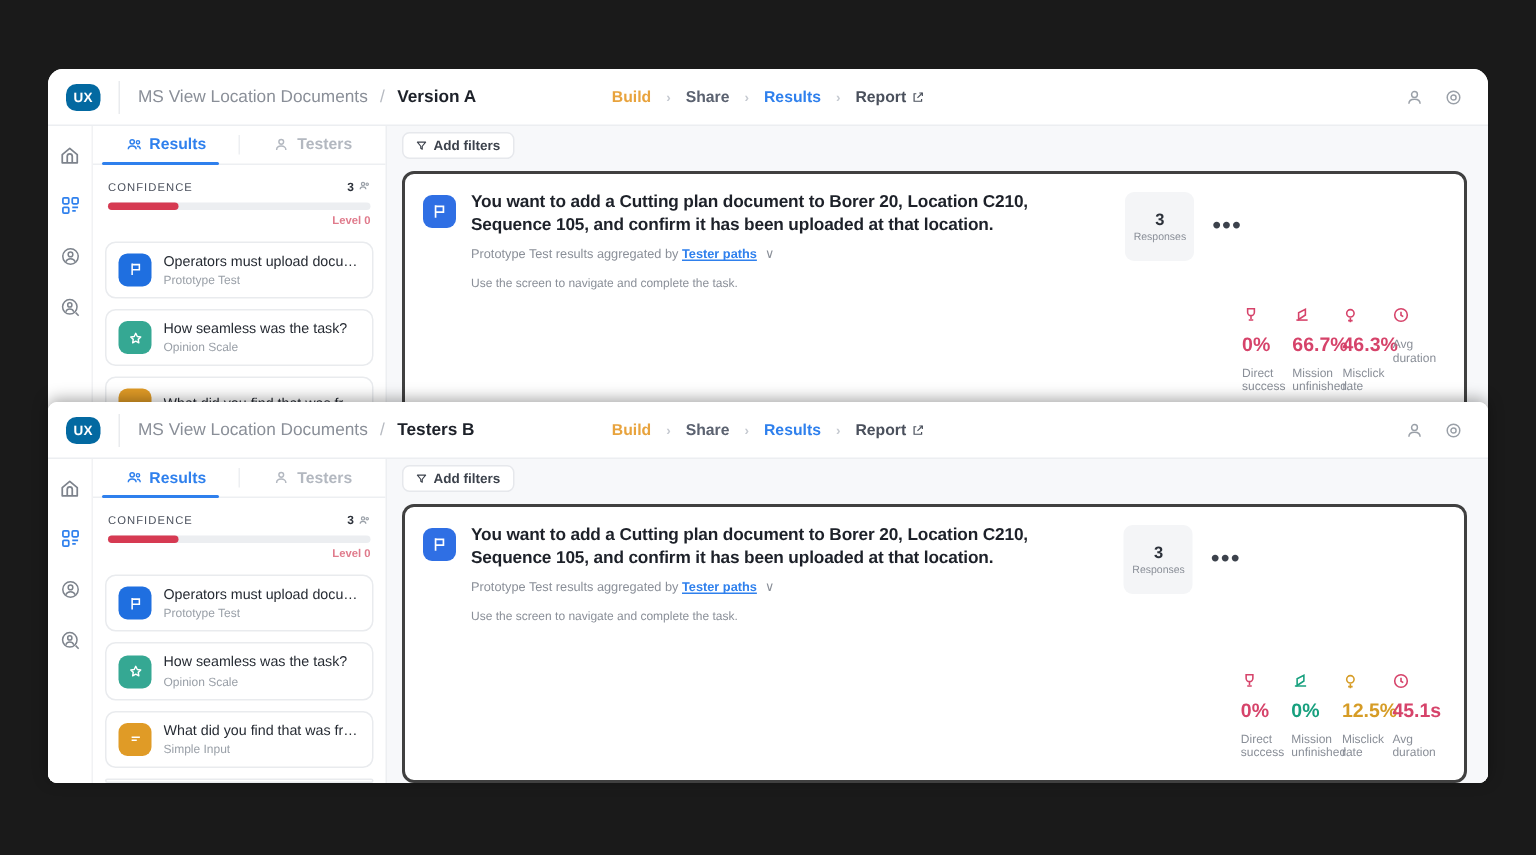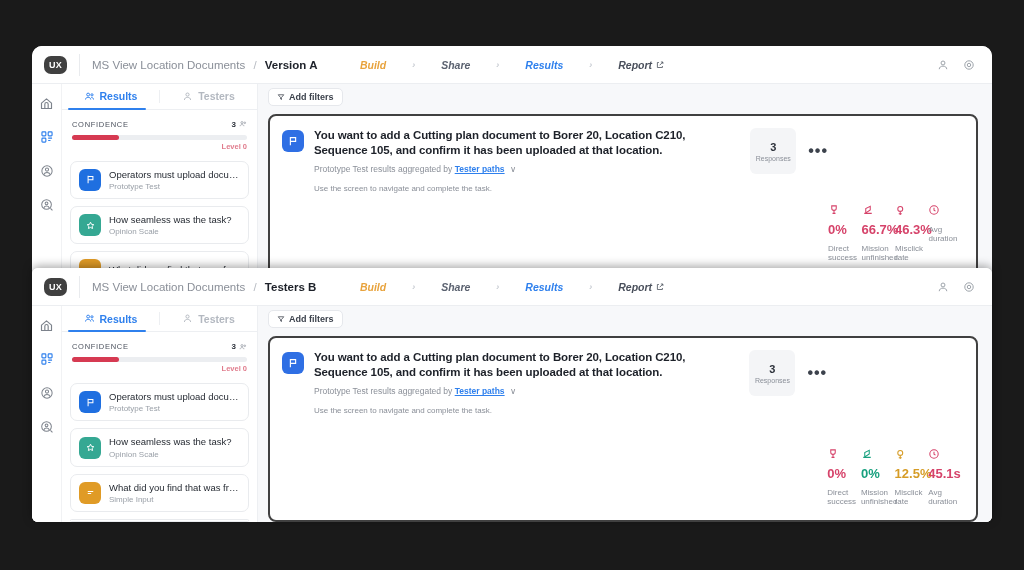--- a/index.html
+++ b/index.html
@@ -21,33 +21,33 @@
   #window-b { left: 32px; top: 268px; width: 960px; height: 254px; border-radius: 6px; box-shadow: 0 -2px 10px rgba(0,0,0,.35); }
 
   
   .topbar {
     height: 38px; display: flex; align-items: center;
     background: #fff; border-bottom: 1px solid #eceef1;
     padding: 0 12px; position: relative;
   }
   .logo {
     width: 23px; height: 18px; border-radius: 7px;
-    background: #404040; color:#fff;
+    background: #0369a1; color:#fff;
     font-size: 9px; font-weight: 700; letter-spacing:.3px;
     display:flex; align-items:center; justify-content:center;
     flex: 0 0 auto;
   }
   .topdiv { width:1px; height:22px; background:#e9ebee; margin: 0 12px; }
   .crumbs { font-size: 11.5px; color:#8a8f98; white-space: nowrap; }
   .crumbs .sep { margin: 0 5px; color:#b6bac1; }
   .crumbs .cur { color:#1d2129; font-weight: 700; }
 
   .steps {
     position:absolute; left: 50%; transform: translateX(-50%);
-    display:flex; align-items:center; gap: 16px; font-size: 10.5px; font-weight: 700; font-style: italic;
+    display:flex; align-items:center; gap: 0px; font-size: 10.5px; font-weight: 700;
   }
   .steps .step { padding: 0 10px; white-space: nowrap; }
   .steps .chev { color:#c6cad1; font-size: 9px; }
   .s-build { color:#e8a33d; }
   .s-share { color:#5b6270; }
   .s-results { color:#2f80ed; }
   .s-report { color:#4a505c; display:flex; align-items:center; gap:4px; }
 
   .topright { position:absolute; right: 12px; display:flex; align-items:center; gap: 4px; }
   .iconbtn {

